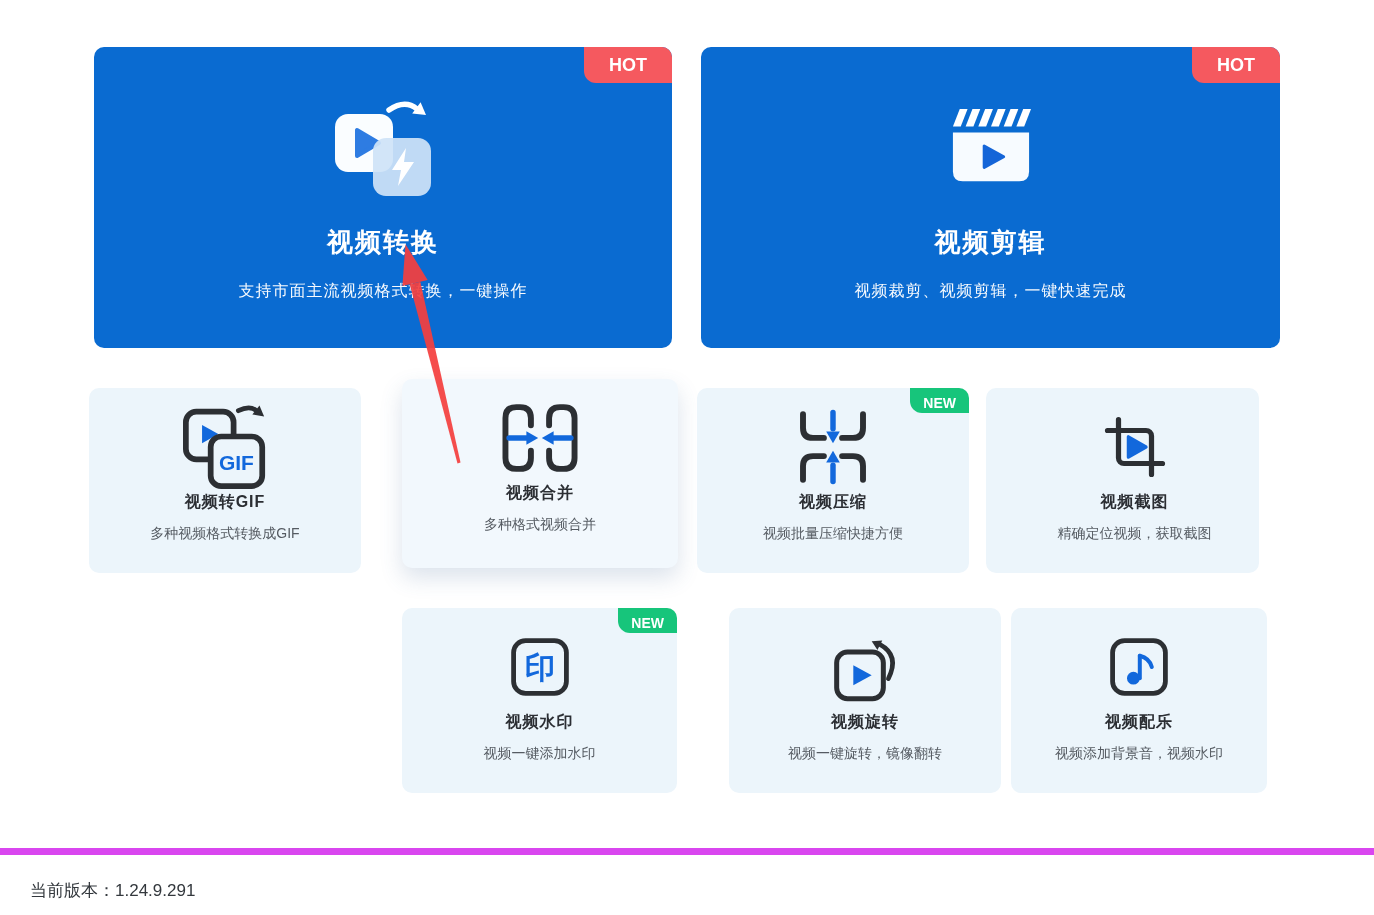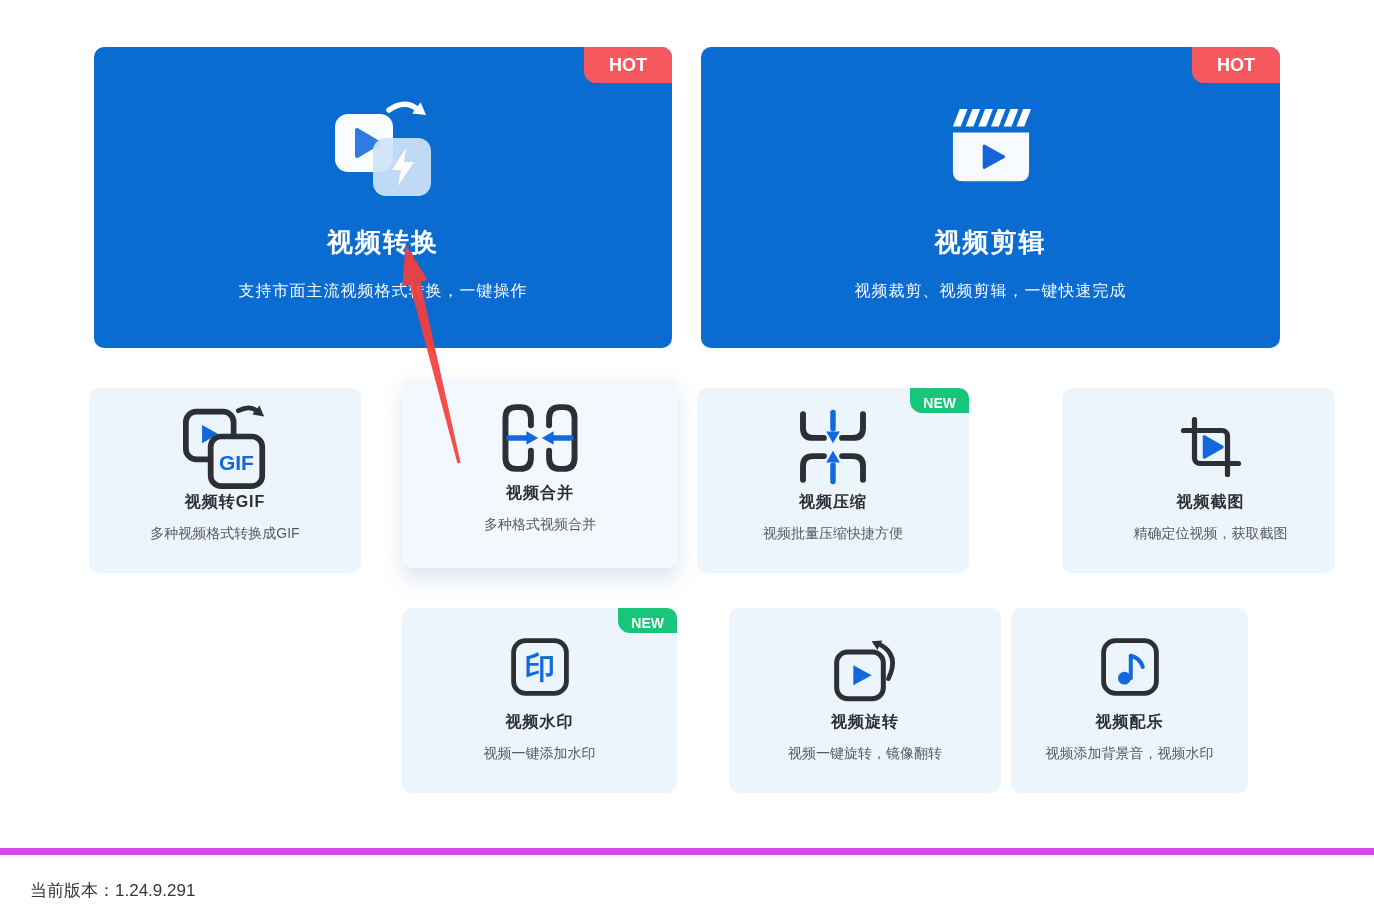--- a/index.html
+++ b/index.html
@@ -146,21 +146,21 @@
         <path d="M50 6 V24" stroke="#1268dc" stroke-width="6" stroke-linecap="round"></path>
         <polygon points="50,40 42.5,27 57.5,27" fill="#1268dc"></polygon>
         <path d="M50 82 V64" stroke="#1268dc" stroke-width="6" stroke-linecap="round"></path>
         <polygon points="50,48 42.5,61 57.5,61" fill="#1268dc"></polygon>
       </svg>
     </div>
     <div class="t-title">视频压缩</div>
     <div class="t-sub">视频批量压缩快捷方便</div>
   </div>
 
-  <div class="card-tool" style="left:1062px; top:388px; width:273px;padding-left:24px;">
+  <div class="card-tool" style="left:986px; top:388px; width:273px;padding-left:24px;">
     <div class="t-icon">
       <svg width="66" height="66" viewBox="0 0 24 24">
         <path d="M6 2 V16 a2 2 0 0 0 2 2 H22" stroke="#2c2f33" stroke-width="1.9" fill="none" stroke-linecap="round"></path>
         <path d="M18 22 V8 a2 2 0 0 0 -2 -2 H2" stroke="#2c2f33" stroke-width="1.9" fill="none" stroke-linecap="round"></path>
         <path d="M9.6 8.3 L9.6 15.7 L16 12 Z" fill="#1268dc" stroke="#1268dc" stroke-width="1.2" stroke-linejoin="round"></path>
       </svg>
     </div>
     <div class="t-title">视频截图</div>
     <div class="t-sub">精确定位视频，获取截图</div>
   </div>
@@ -184,21 +184,21 @@
         <rect x="14" y="26" width="56" height="56" rx="13" fill="none" stroke="#2c2f33" stroke-width="6"></rect>
         <path d="M34 42 L34 66 L56 54 Z" fill="#1268dc"></path>
         <path d="M76 58 Q90 30 66 17" stroke="#2c2f33" stroke-width="5.5" fill="none" stroke-linecap="round"></path>
         <polygon points="56,13 68.7,12.1 62.9,23.7" fill="#2c2f33"></polygon>
       </svg>
     </div>
     <div class="t-title">视频旋转</div>
     <div class="t-sub">视频一键旋转，镜像翻转</div>
   </div>
 
-  <div class="card-tool" style="left:1011px; top:608px; width:237px;">
+  <div class="card-tool" style="left:1011px; top:608px; width:256px;">
     <div class="t-icon">
       <svg width="64" height="64" viewBox="0 0 80 80">
         <rect x="7" y="7" width="66" height="66" rx="15" fill="none" stroke="#2c2f33" stroke-width="6"></rect>
         <circle cx="33" cy="54" r="8" fill="#1268dc"></circle>
         <path d="M41 54 V26" stroke="#1268dc" stroke-width="5" stroke-linecap="round"></path>
         <path d="M41 26 Q53 29 56 40" stroke="#1268dc" stroke-width="5" fill="none" stroke-linecap="round"></path>
       </svg>
     </div>
     <div class="t-title">视频配乐</div>
     <div class="t-sub">视频添加背景音，视频水印</div>

